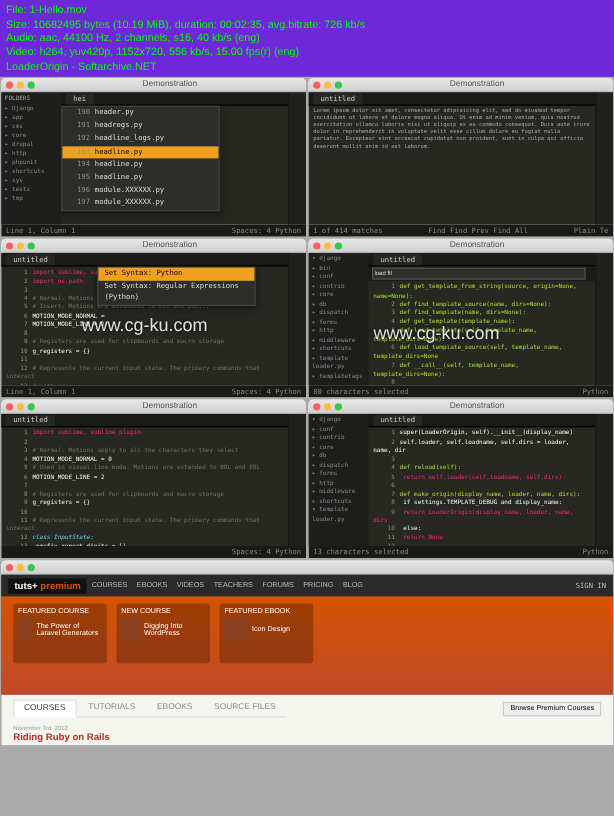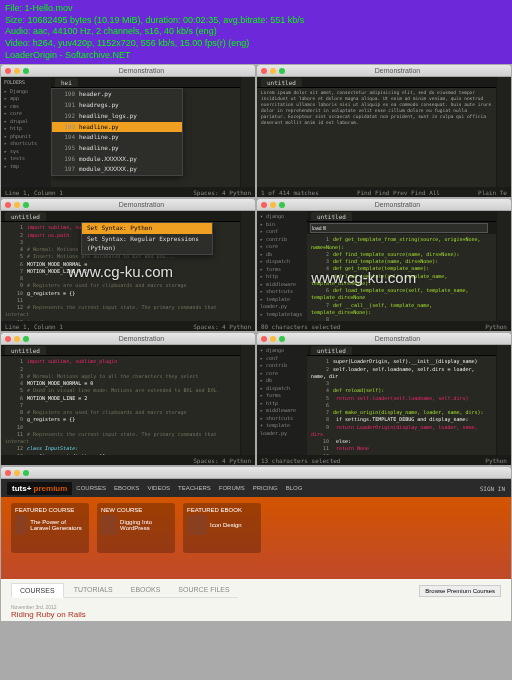--- a/index.html
+++ b/index.html
@@ -37,29 +37,29 @@
 .cards{display:flex;gap:8px}
 .card{background:rgba(0,0,0,.25);border-radius:3px;padding:4px;width:70px;height:42px}
 .card-h{font-size:6px;color:#fff;margin-bottom:2px}
 .card-ic{width:20px;height:20px;background:#8a4020;border-radius:2px;display:inline-block}
 .web-lower{background:#f5f5f0;height:66px;padding:4px 10px;font-family:Arial}
 .tabs{display:flex;gap:2px;font-size:7px;border-bottom:1px solid #ddd}
 .wtab{padding:3px 8px;color:#888}
 .wtab.active{background:#fff;color:#333;border:1px solid #ddd;border-bottom:1px solid #fff;margin-bottom:-1px}
 .course{display:flex;margin-top:6px;gap:6px}
 .course-date{font-size:5px;color:#999}
-.course-title{font-size:8px;color:#b03020;font-weight:normal}
+.course-title{font-size:8px;color:#b03020;font-weight:bold}
 .lorem{color:#aaa;font-size:4.5px;line-height:1.3}
 </style>
 </head>
 <body>
 
 <div class="meta">
   <div>File: 1-Hello.mov</div>
-  <div>Size: 10682495 bytes (10.19 MiB), duration: 00:02:35, avg.bitrate: 551 kb/s</div>
+  <div>Size: 10682495 bytes (10.19 MiB), duration: 00:02:35, avg.bitrate: 726 kb/s</div>
   <div>Audio: aac, 44100 Hz, 2 channels, s16, 40 kb/s (eng)</div>
   <div>Video: h264, yuv420p, 1152x720, 556 kb/s, 15.00 fps(r) (eng)</div>
   <div>LoaderOrigin - Softarchive.NET</div>
 </div>
 
 <div class="grid">
 
 <div class="pane">
   <div class="titlebar">
     <span class="tl-btn tl-red"></span>

